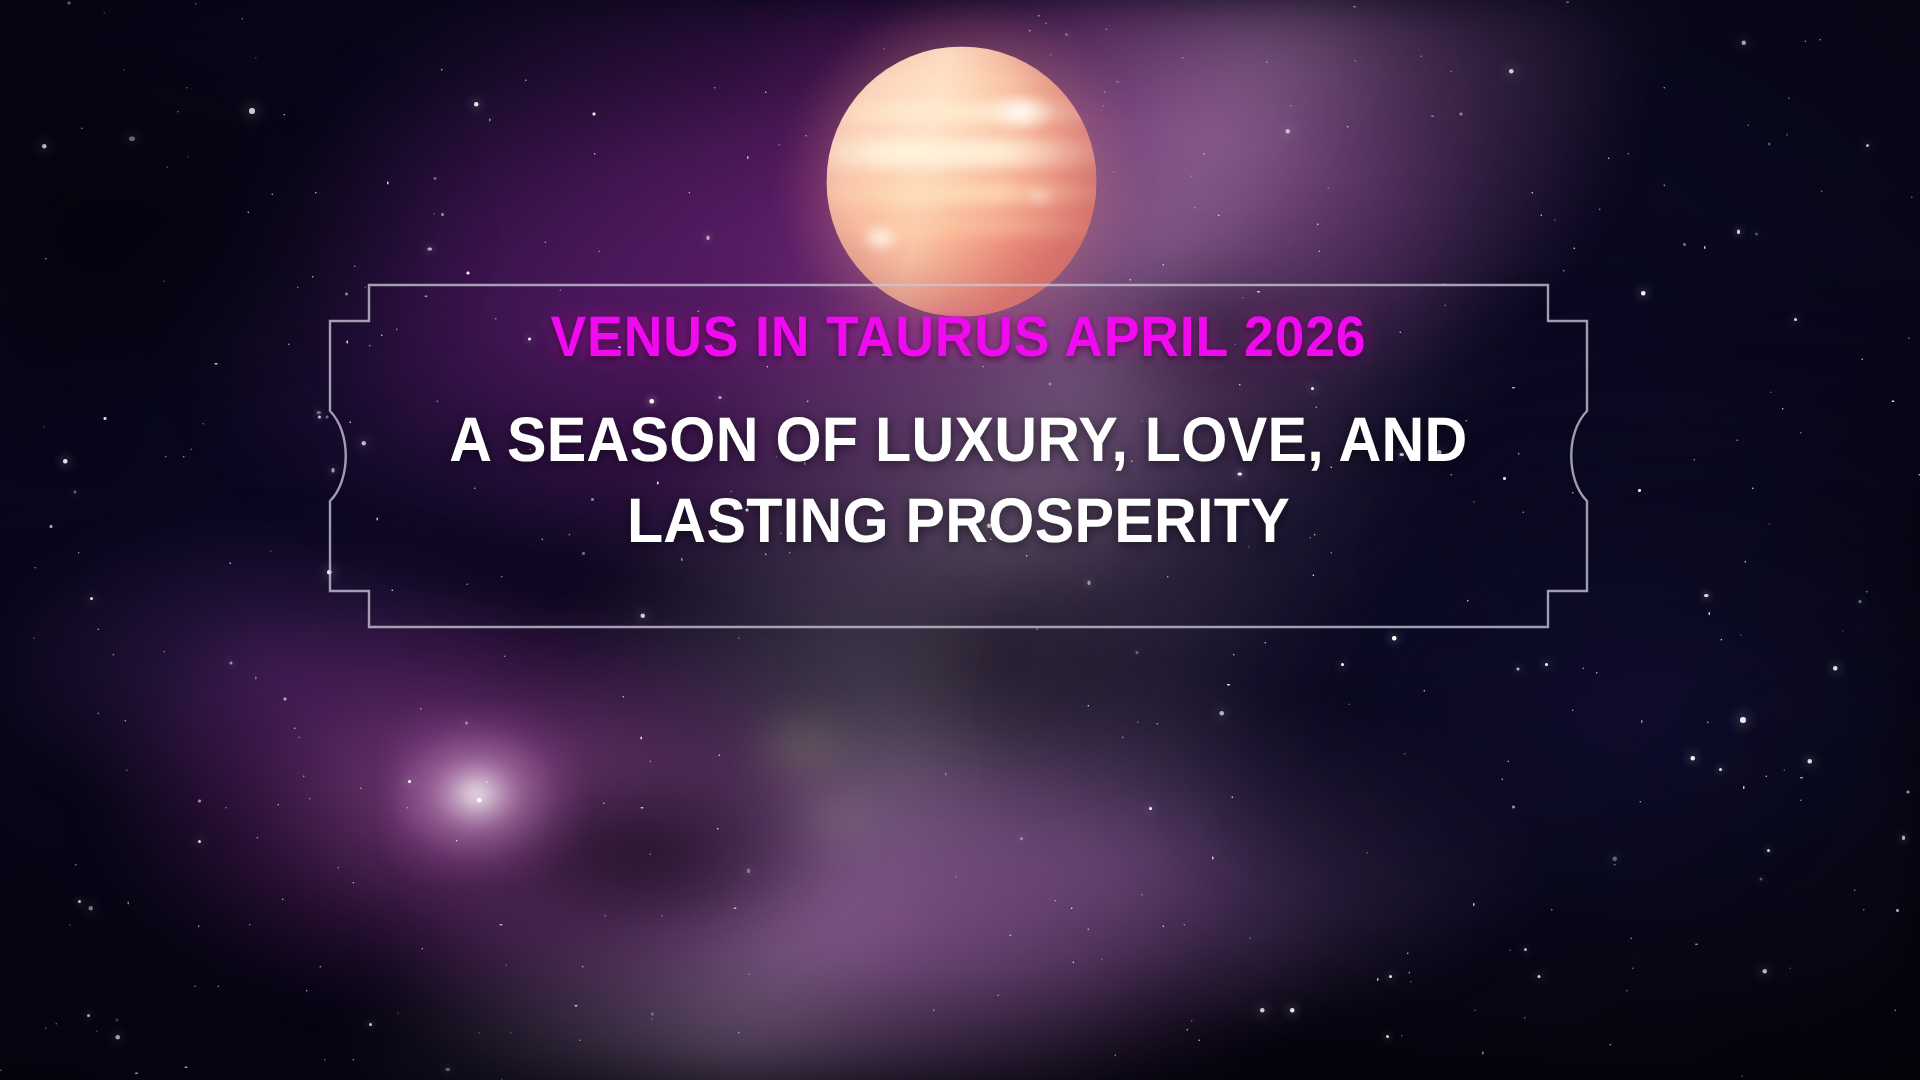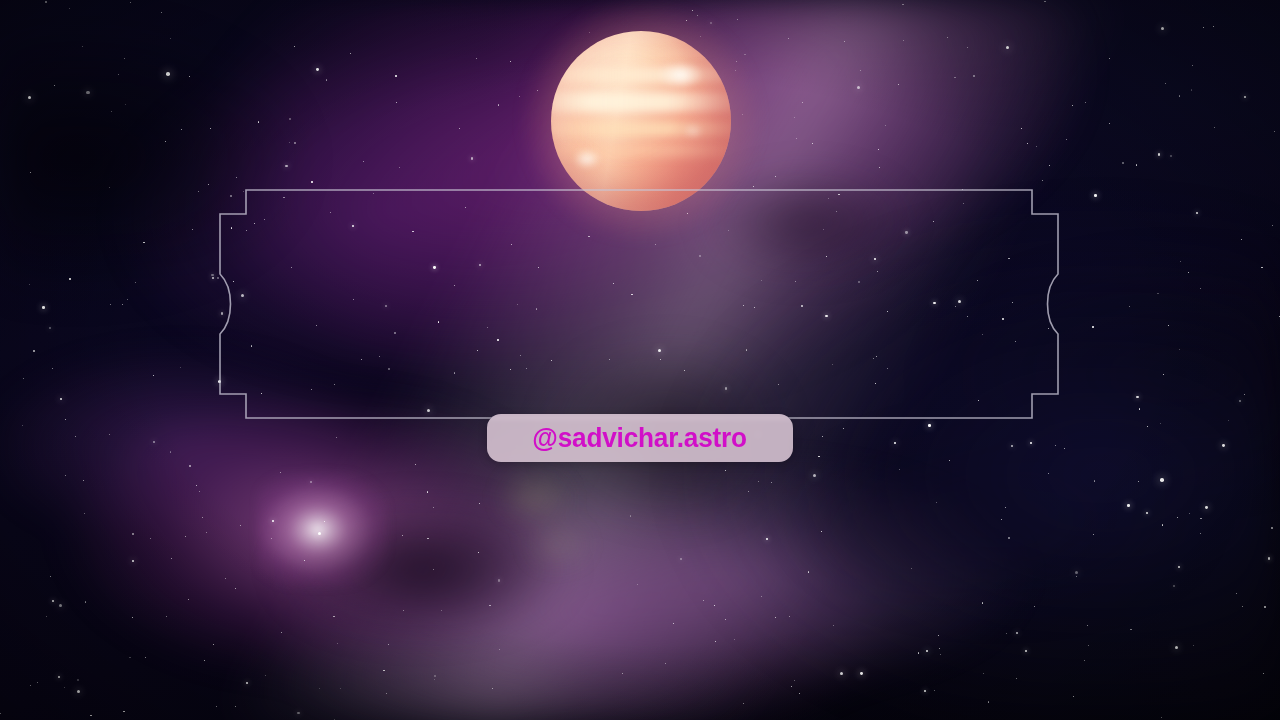--- a/index.html
+++ b/index.html
@@ -690,18 +690,22 @@
         L 30 208
         L 4 208
         L 4 148
         C 18 134, 18 102, 4 88
         L 4 28
         L 30 28
         Z" fill="none" stroke="#c9c6d6" stroke-width="1.6" stroke-opacity="0.78"></path>
     </svg>
   </div>
 
-
-  <div id="handle-badge">
-    <span id="handle-text">@sadvichar.astro</span>
+  <div id="text-block">
+    <div id="headline">VENUS IN TAURUS APRIL 2026</div>
+    <div id="subhead">
+      <div>A SEASON OF LUXURY, LOVE, AND</div>
+      <div>LASTING PROSPERITY</div>
+    </div>
   </div>
 
+
 </div>
 
 </body></html>

